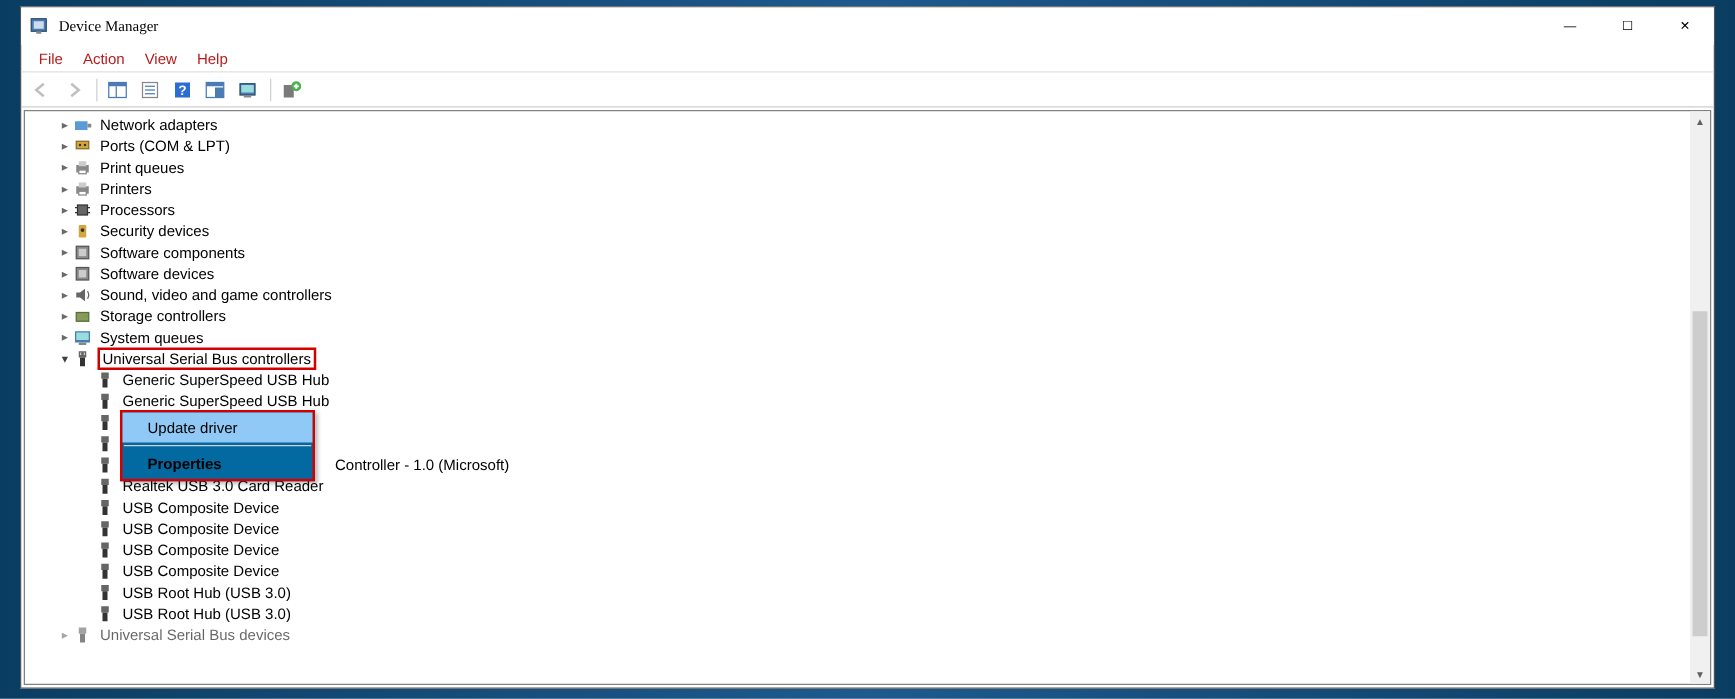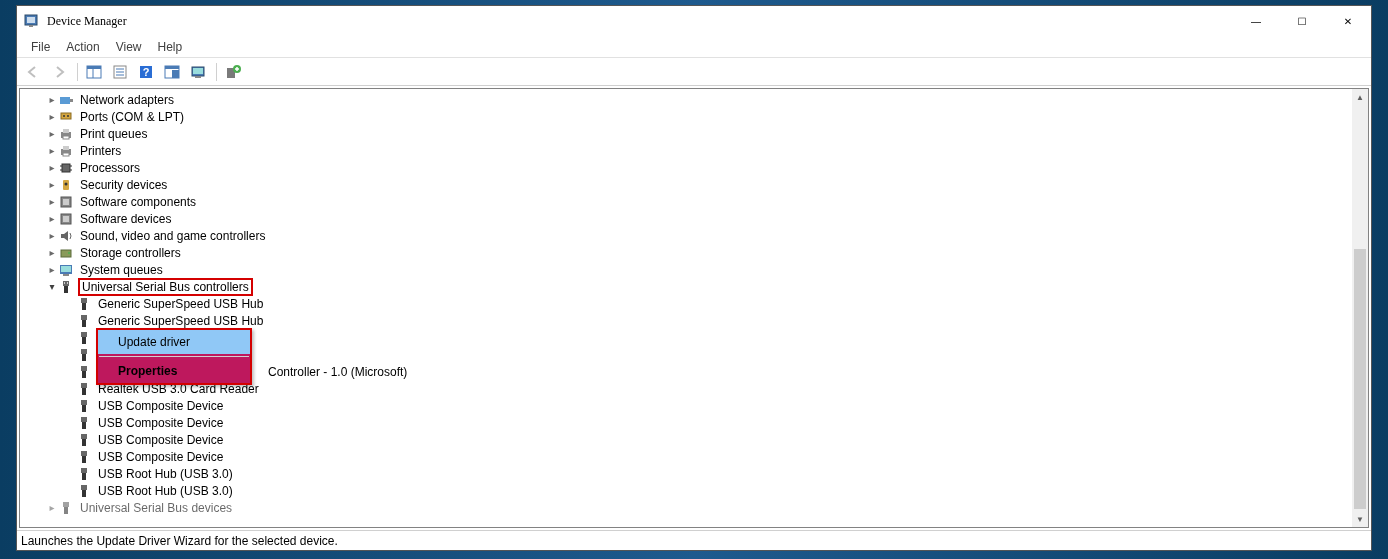--- a/index.html
+++ b/index.html
@@ -4,38 +4,38 @@
 <style>
 * { margin: 0; padding: 0; box-sizing: border-box; font-family: "Segoe UI", Tahoma, sans-serif; }
 body { background: linear-gradient(90deg, #0a3d62 0%, #1e5a8e 50%, #0a3d62 100%); width: 1388px; height: 559px; overflow: hidden; }
 .window { position: absolute; top: 5px; left: 16px; right: 16px; bottom: 8px; background: #fff; border: 1px solid #555; display: flex; flex-direction: column; }
 .titlebar { height: 30px; display: flex; align-items: center; padding-left: 6px; background: #fff; }
 .titlebar .app-icon { width: 16px; height: 16px; margin-right: 8px; display: flex; align-items: center; justify-content: center; }
 .titlebar .title { font-size: 12px; color: #000; flex: 1; font-family: Liberation Serif, serif; }
 .titlebar .win-controls { display: flex; }
 .titlebar .win-btn { width: 46px; height: 30px; display: flex; align-items: center; justify-content: center; font-size: 10px; color: #000; cursor: pointer; }
 .menubar { height: 22px; display: flex; align-items: center; padding-left: 6px; font-size: 12px; border-bottom: 1px solid #e1e1e1; }
-.menubar .menu-item { padding: 2px 8px; cursor: pointer; color: #404040; }
+.menubar .menu-item { padding: 2px 8px; cursor: pointer; color: #b91c1c; }
 .toolbar { height: 28px; display: flex; align-items: center; padding-left: 4px; border-bottom: 1px solid #d0d0d0; gap: 0; }
 .toolbar .tbtn { width: 24px; height: 22px; display: flex; align-items: center; justify-content: center; border: 1px solid transparent; cursor: pointer; margin-right: 2px; }
 .toolbar .tbtn.disabled { opacity: .4; cursor: default; }
 .toolbar .sep { width: 1px; height: 18px; background: #d0d0d0; margin: 0 4px; }
 .content { flex: 1; border: 1px solid #828282; margin: 2px; background: #fff; position: relative; overflow: hidden; }
 .tree { position: absolute; top: 0; left: 0; right: 16px; bottom: 0; overflow: hidden; font-size: 12px; color: #000; padding-top: 2px; }
 .node { display: flex; align-items: center; height: 17px; white-space: nowrap; }
 .chev { width: 12px; display: inline-flex; justify-content: center; color: #6a6a6a; font-size: 10px; cursor: pointer; }
 .chev.open { color: #404040; }
 .dicon { width: 16px; height: 16px; margin-right: 4px; display: inline-flex; align-items: center; justify-content: center; }
 .node .label { padding: 0 2px; cursor: default; }
 .node.highlighted-cat .label { border: 2px solid #d40000; padding: 0 2px; }
 .scroll { position: absolute; right: 0; top: 0; bottom: 0; width: 16px; background: #f0f0f0; }
 .scroll .up, .scroll .down { height: 16px; display: flex; align-items: center; justify-content: center; font-size: 8px; color: #606060; cursor: pointer; }
 .scroll .down { position: absolute; bottom: 0; left: 0; right: 0; }
 .scroll .thumb { position: absolute; left: 2px; right: 2px; top: 160px; height: 260px; background: #cdcdcd; border-radius: 0; }
-.context-menu { position: absolute; background: #be185d; border: 1px solid #a0a0a0; box-shadow: 2px 2px 3px rgba(0,0,0,.25); z-index: 50; font-size: 12px; }
+.context-menu { position: absolute; background: #0369a1; border: 1px solid #a0a0a0; box-shadow: 2px 2px 3px rgba(0,0,0,.25); z-index: 50; font-size: 12px; }
 .context-menu.red-outline { border: 2px solid #d40000; }
 .context-menu .cm-item { height: 24px; display: flex; align-items: center; padding: 0 20px; cursor: pointer; }
 .context-menu .cm-item.selected { background: #90c8f6; }
 .context-menu .cm-item.bold { font-weight: bold; }
 .context-menu .cm-sep { height: 1px; background: #d0d0d0; margin: 2px 1px; }
 .status { height: 20px; border-top: 1px solid #d0d0d0; font-size: 12px; padding-left: 4px; display: flex; align-items: center; color: #000; }
 svg { display: block; }
 </style>
 </head>
 <body>
@@ -384,16 +384,13 @@
       </div>
     </div>
 
     <div class="scroll">
       <div class="up">▲</div>
       <div class="thumb"></div>
       <div class="down">▼</div>
     </div>
   </div>
 
-  <div class="status">
-    <span>Launches the Update Driver Wizard for the selected device.</span>
-  </div>
 </div>
 
 </body></html>

